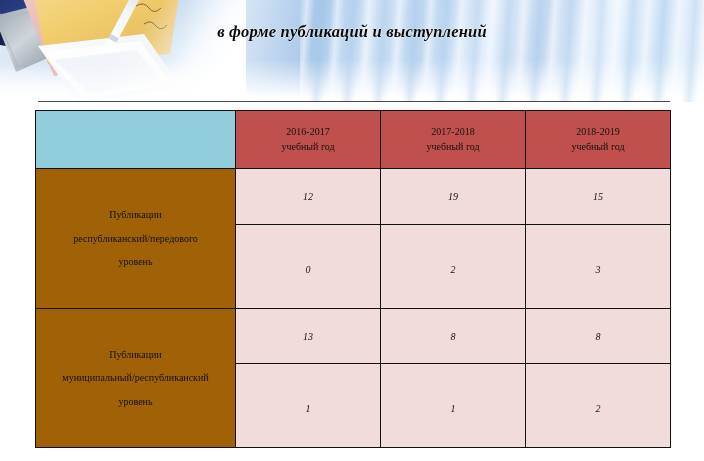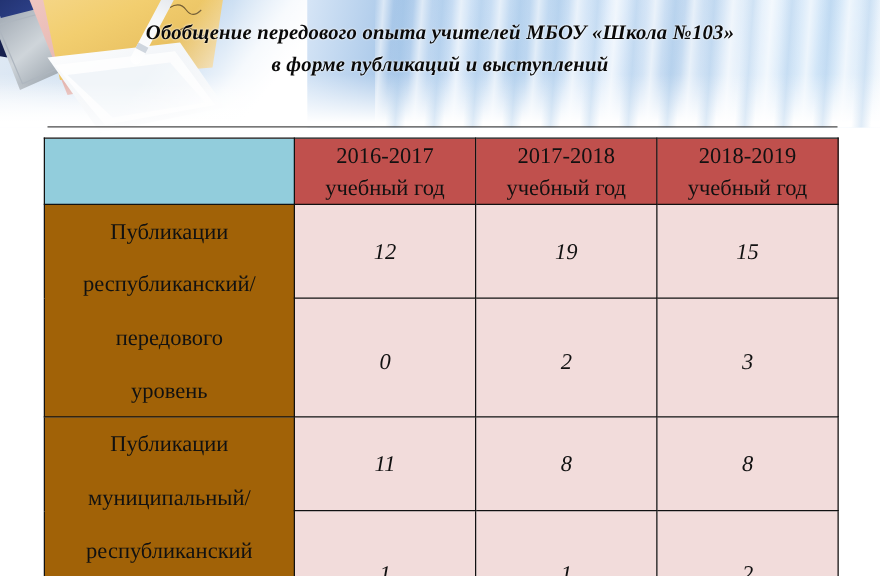--- a/index.html
+++ b/index.html
@@ -87,21 +87,21 @@
     border-collapse:collapse;
     table-layout:fixed;
     background:#ffffff;
   }
   table.grid td{
     border:1.5px solid #111111;
     text-align:center;
     vertical-align:middle;
     padding:0;
     font-family:"Liberation Serif", serif;
-    font-size:18px;
+    font-size:10px;
     color:#111111;
   }
   td.label-cell{
     background:#a16207;
     line-height:2.35;
     padding:4px 6px;
     font-size:12px;
   }
   td.head-cell{
     background:#c0504d;
@@ -200,21 +200,20 @@
       <rect x="104" y="21" width="5" height="9" fill="#cfd6de"></rect>
     </g>
 
     <rect x="0" y="0" width="252" height="116" fill="url(#gFade)"></rect>
     <rect x="0" y="0" width="252" height="116" fill="url(#gFadeDown)"></rect>
   </svg>
 
   <div class="header-rule"></div>
 
   <div class="title-block">
-    <div class="title-line">Обобщение передового опыта учителей МБОУ «Школа №103»</div>
     <div class="title-line second">в форме публикаций и выступлений</div>
   </div>
 
   <div class="tbl-wrap">
     <table class="grid">
       <colgroup>
         <col style="width:200px">
         <col style="width:145px">
         <col style="width:145px">
         <col style="width:145px">
@@ -252,21 +251,21 @@
           <td class="num-cell lower">2</td>
           <td class="num-cell lower">3</td>
         </tr>
 
         <tr>
           <td class="label-cell" rowspan="2">
             <div>Публикации</div>
             <div>муниципальный/республиканский</div>
             <div>уровень</div>
           </td>
-          <td class="num-cell">11</td>
+          <td class="num-cell">13</td>
           <td class="num-cell">8</td>
           <td class="num-cell">8</td>
         </tr>
         <tr>
           <td class="num-cell lower">1</td>
           <td class="num-cell lower">1</td>
           <td class="num-cell lower">2</td>
         </tr>
       </tbody>
     </table>

